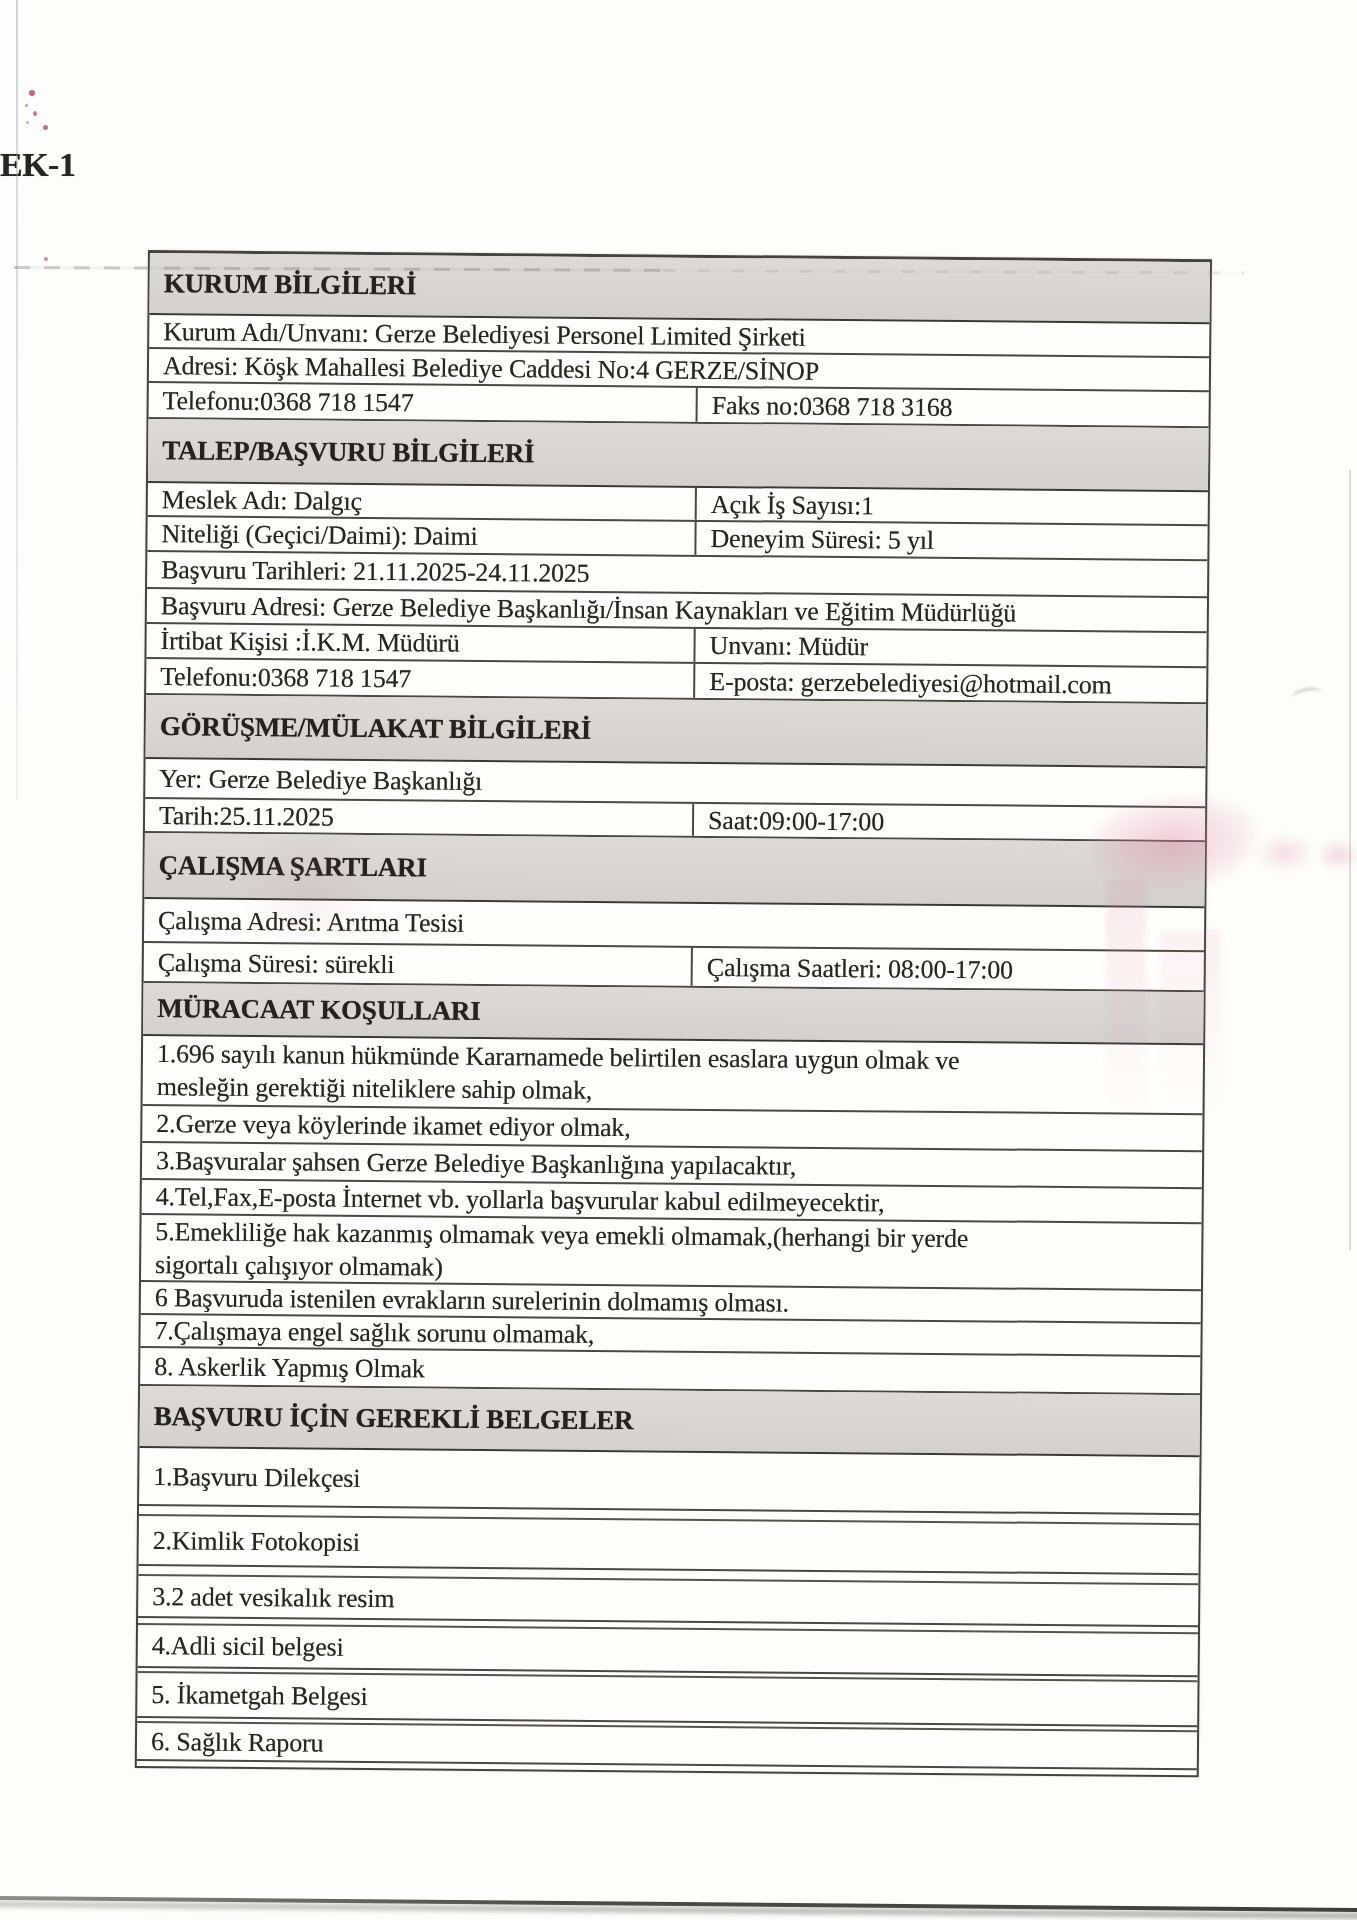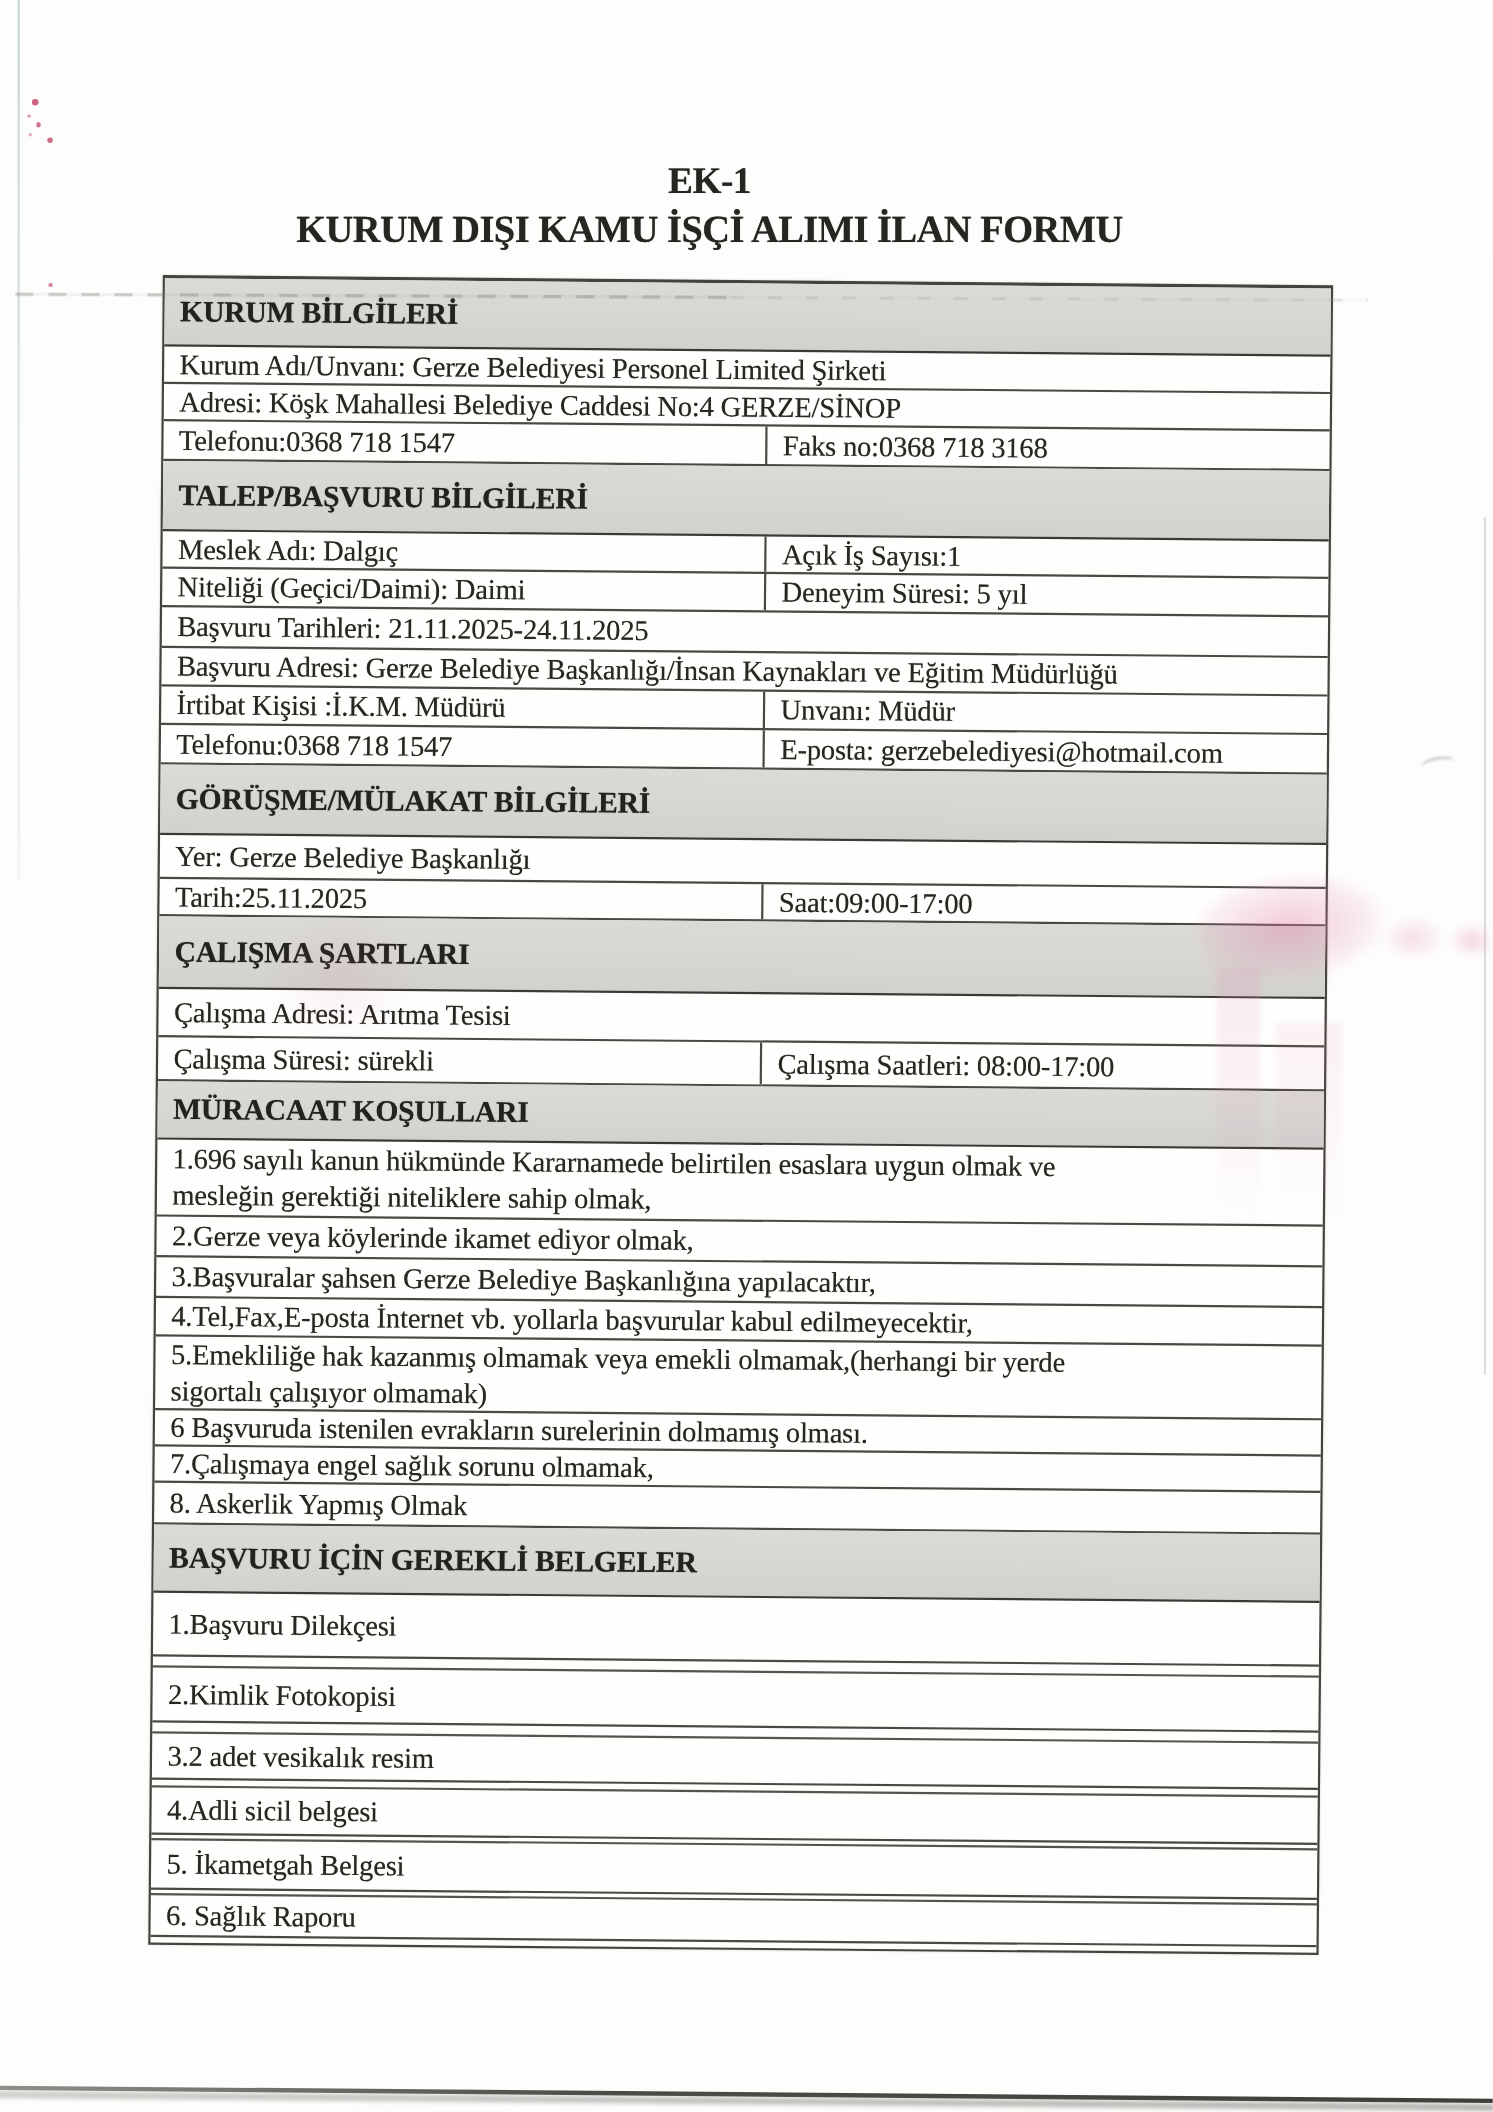--- a/index.html
+++ b/index.html
@@ -1,21 +1,21 @@
 <!DOCTYPE html>
 <html><head>
 <meta charset="utf-8">
 <style>
   html,body{margin:0;padding:0;}
   body{width:1357px;height:1920px;overflow:hidden;background:#ffffff;
        font-family:"Liberation Serif","DejaVu Serif",serif;}
   #page{position:relative;width:1357px;height:1920px;background:#fdfdfc;}
 
   
-  .title-block{position:absolute;left:0;top:144px;width:1290px;text-align:center;z-index:2;}
+  .title-block{position:absolute;left:0;top:144px;width:1290px;z-index:2;}
   .title-line{font-weight:bold;color:#262521;letter-spacing:-0.5px;
               text-shadow:0 0 0.7px rgba(35,35,30,0.65);}
   .title-line.l1{font-size:34px;line-height:42px;}
   .title-line.l2{font-size:35px;line-height:46px;}
 
   
   .scan-table{position:absolute;left:148px;top:250px;width:1060px;z-index:1;
               transform:rotate(0.5deg);transform-origin:0 0;
               border:2px solid #45433e;border-top-width:3px;
               padding-bottom:5px;background:#fefefd;
@@ -59,21 +59,20 @@
              border-top:3px solid rgba(125,125,122,0.35);border-radius:50%;
              transform:rotate(-10deg);filter:blur(0.8px);}
 </style>
 </head>
 <body>
 
 <div id="page">
 
   <div class="title-block">
     <div class="title-line l1">EK-1</div>
-    <div class="title-line l2">KURUM DIŞI KAMU İŞÇİ ALIMI İLAN FORMU</div>
   </div>
 
   <div class="scan-table">
 
     <div class="trow sect" style="height:62px">
       <div class="cell full sectlabel">KURUM BİLGİLERİ</div>
     </div>
     <div class="trow" style="height:34px">
       <div class="cell full">Kurum Adı/Unvanı: Gerze Belediyesi Personel Limited Şirketi</div>
     </div>

